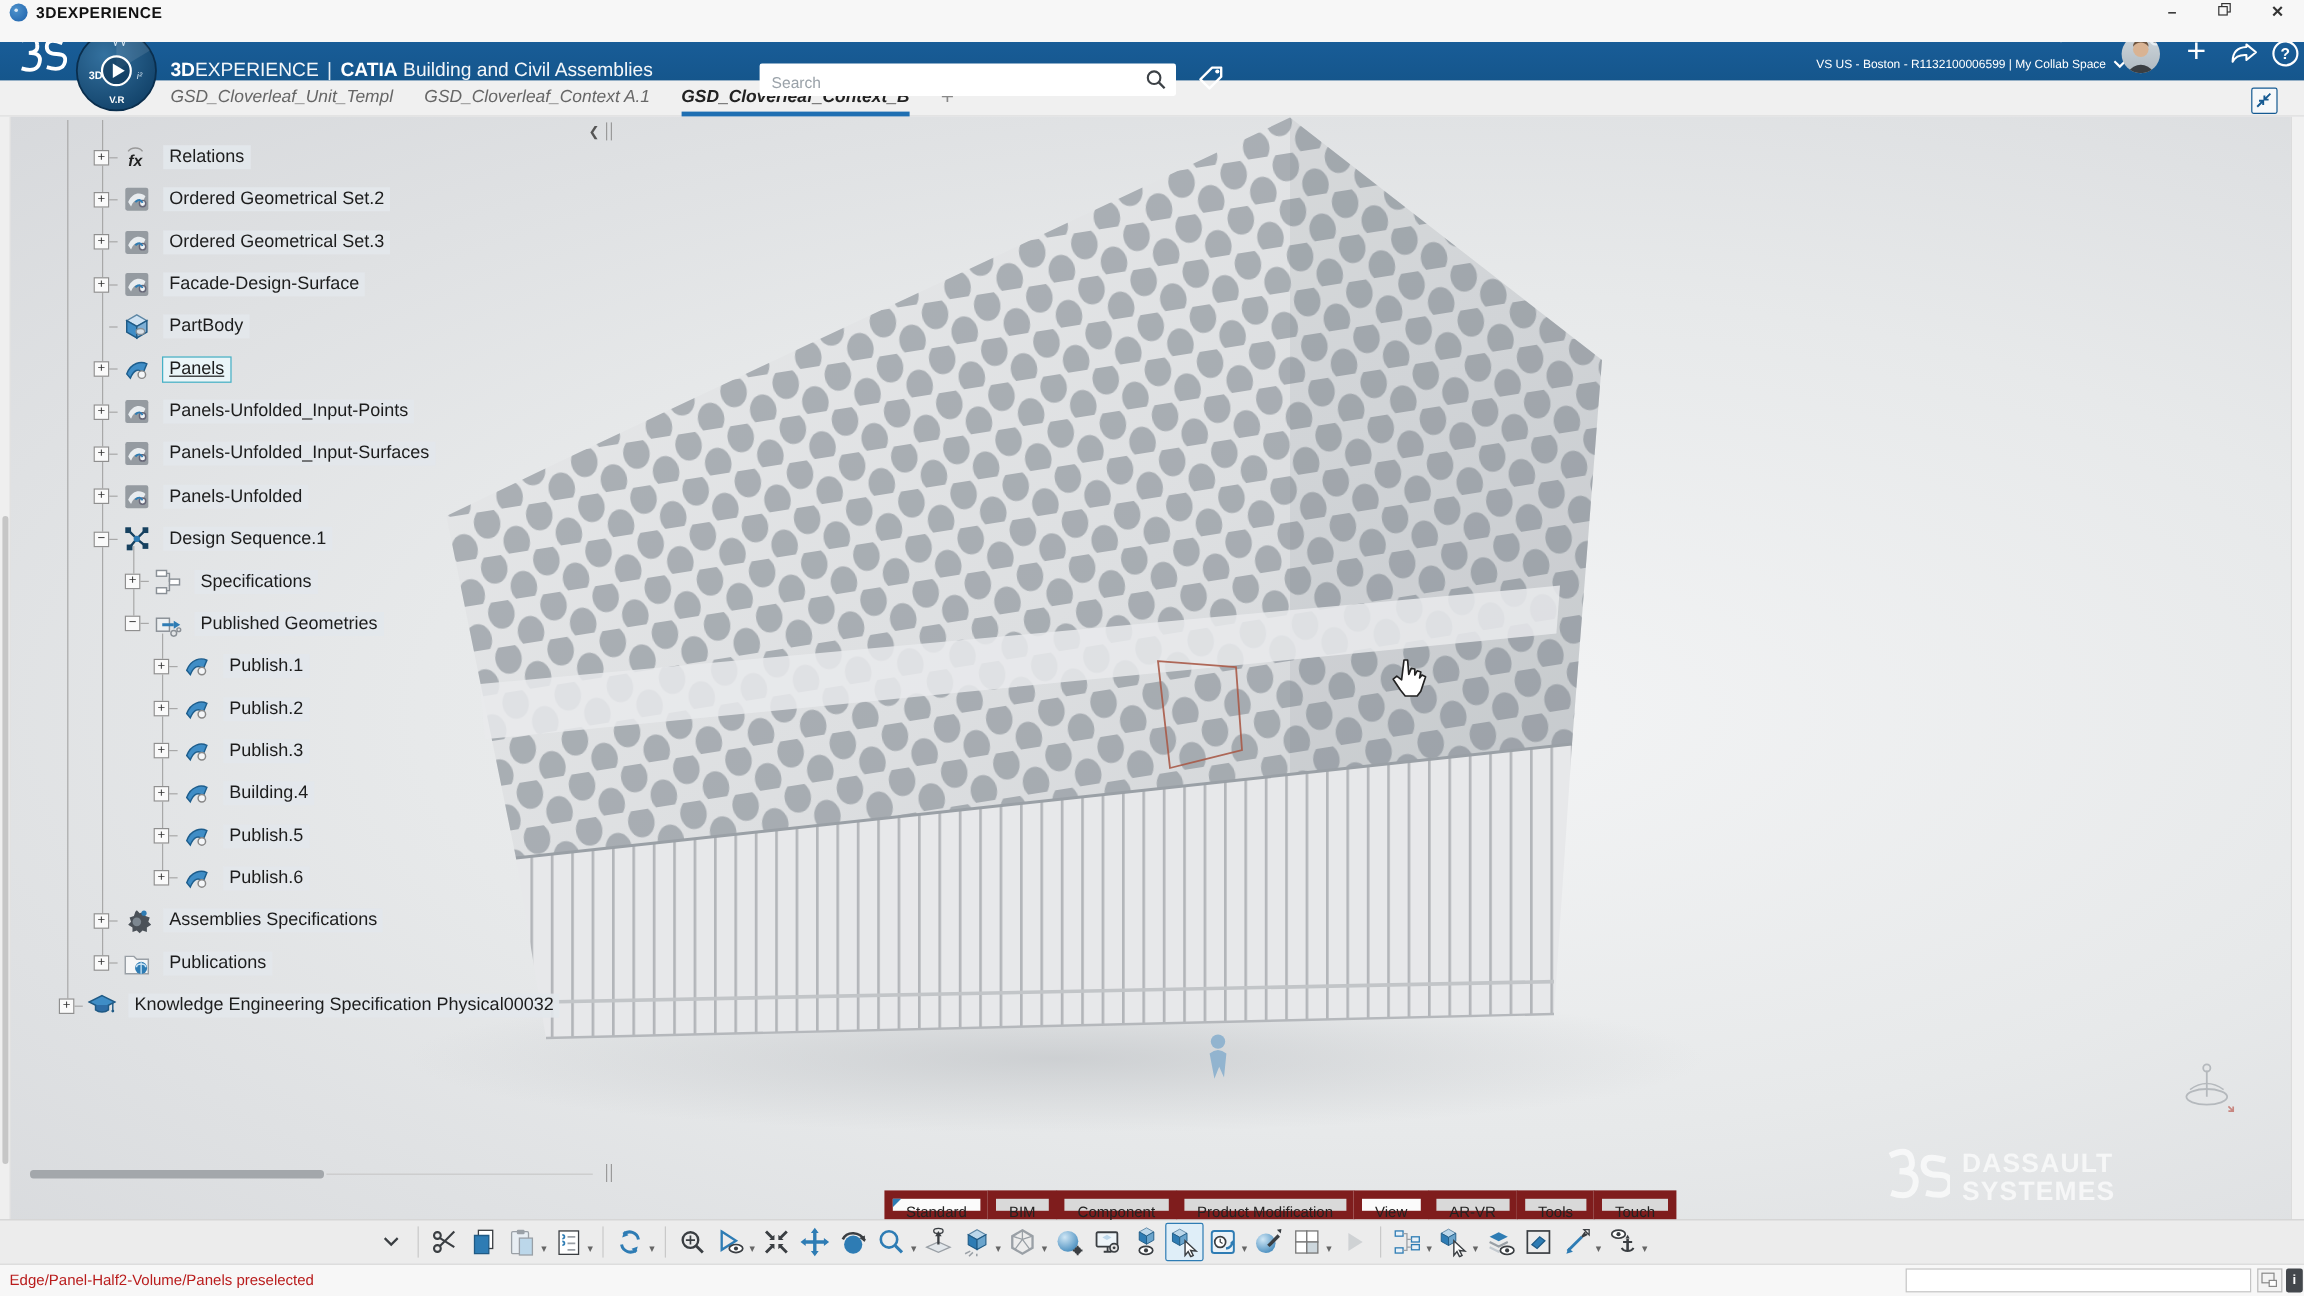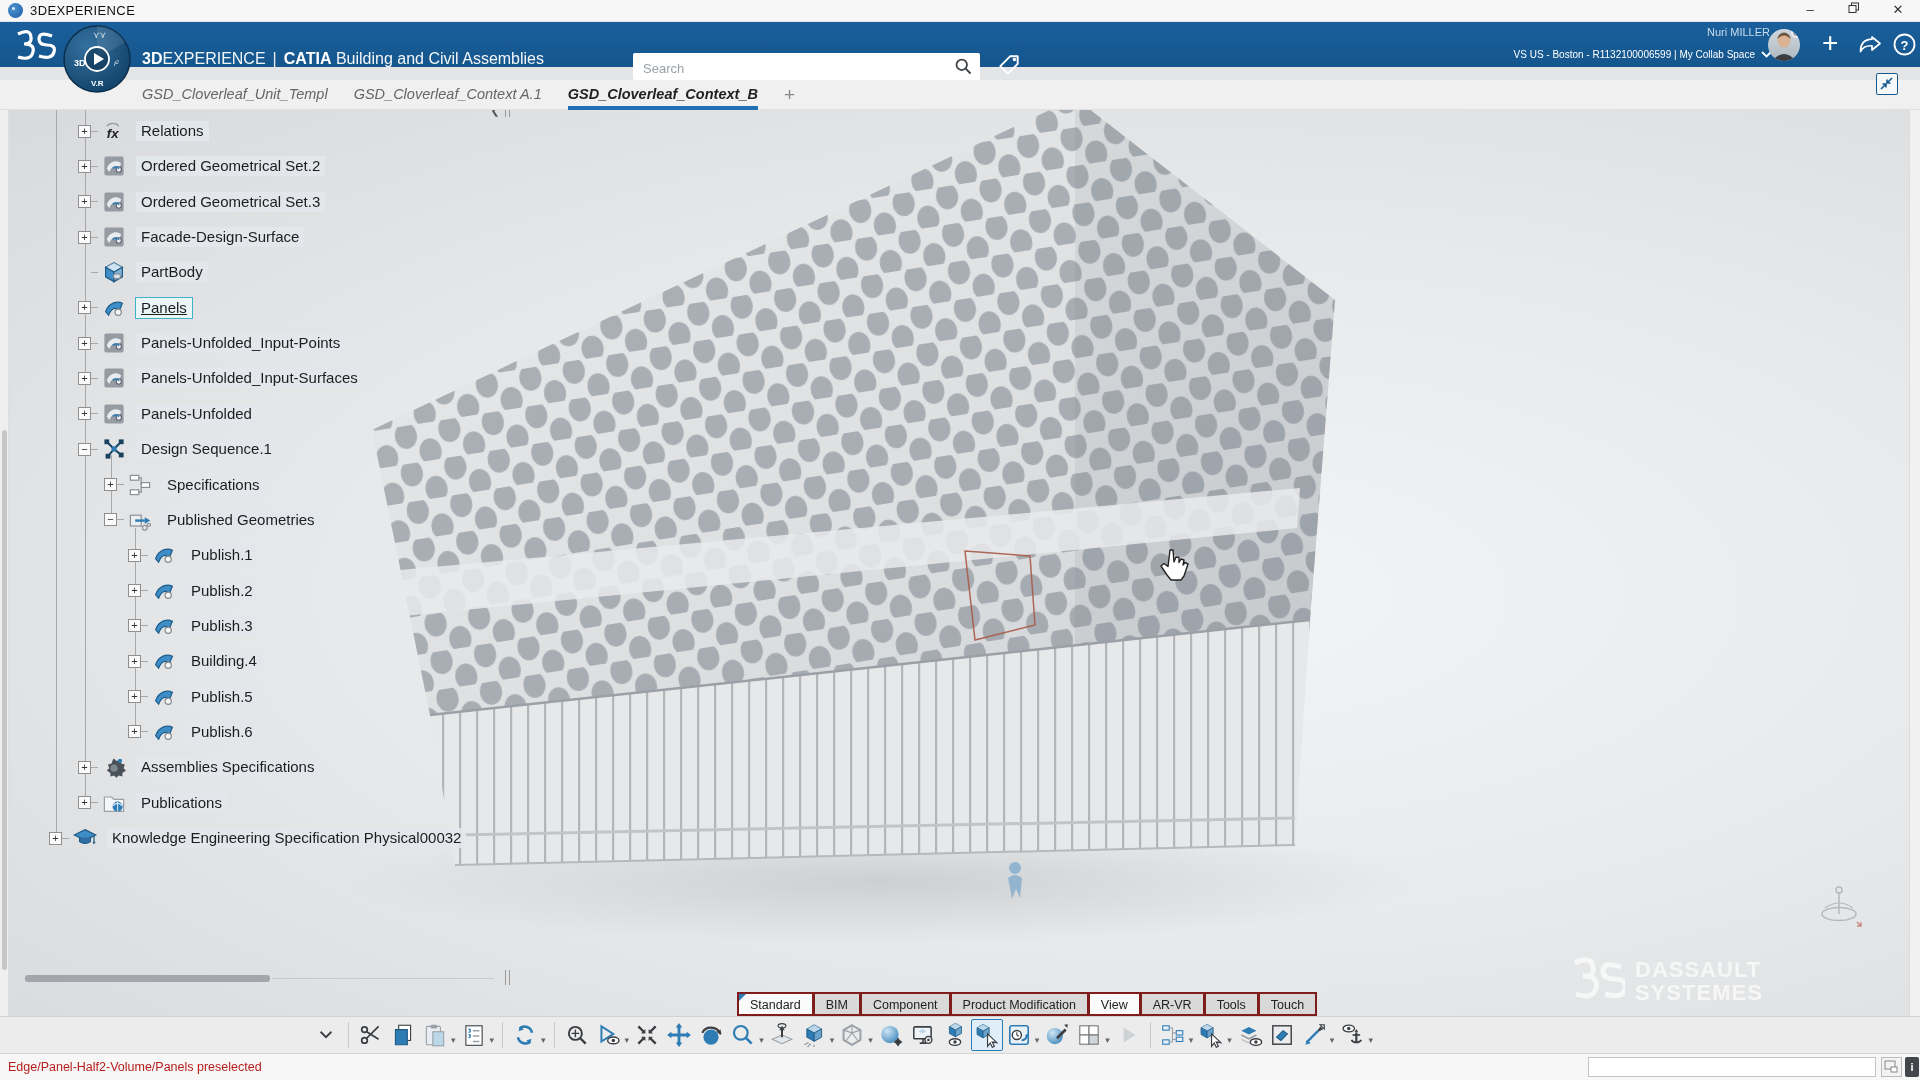--- a/index.html
+++ b/index.html
@@ -1,20 +1,20 @@
 <!DOCTYPE html>
 <html><head>
 <meta charset="utf-8">
 <style>
   * { margin:0; padding:0; box-sizing:border-box; }
   html,body { width:1920px; height:1080px; overflow:hidden; background:#e3e5e7;
     font-family:"Liberation Sans", sans-serif; }
 
   
-  #titlebar { position:absolute; left:0; top:0; width:1920px; height:21px; background:#f7f7f7; z-index:40; }
+  #titlebar { position:absolute; left:0; top:0; width:1920px; height:35px; background:#f7f7f7; z-index:40;font-weight:bold; }
   #titlebar .appico { position:absolute; left:8px; top:3px; width:15px; height:15px; border-radius:50%;
     background:radial-gradient(circle at 35% 35%, #4f93cc, #1b5faa); }
   #titlebar .appico:after { content:""; position:absolute; left:4px; top:4px; width:3px; height:3px; border-radius:50%; background:#dce9f5; }
   #titlebar .ttl { position:absolute; left:30px; top:3px; font-size:13px; color:#111; letter-spacing:.4px; }
   .winbtn { position:absolute; top:0; width:44px; height:22px; text-align:center; line-height:20px; font-size:13px; color:#333; }
 
   
   #appbar { position:absolute; left:0; top:22px; width:1920px; height:45px; background:linear-gradient(#1a5f9c,#15568c); z-index:30; }
   #logo3ds { position:absolute; left:10px; top:28px; z-index:31; }
   #compass { position:absolute; left:62px; top:24px; width:70px; height:70px; z-index:35; }
@@ -32,21 +32,21 @@
   #collab { position:absolute; right:148px; top:49px; color:#fff; font-size:10px; z-index:31; white-space:nowrap; }
   #collab svg { margin-left:6px; }
   #avatar { position:absolute; left:1768px; top:29px; width:32px; height:32px; border-radius:50%; overflow:hidden;
     background:linear-gradient(#cfd7dd,#aeb8bf); z-index:31; }
   #avatar .dot { position:absolute; right:-2px; top:-2px; width:11px; height:11px; border-radius:50%; background:#9aa0a6; border:2px solid #e8eef3; }
   #plusBtn { position:absolute; left:1822px; top:27px; color:#fff; font-size:28px; font-weight:300; z-index:31; }
   #shareBtn { position:absolute; left:1858px; top:33px; z-index:31; }
   #helpBtn { position:absolute; left:1893px; top:33px; z-index:31; }
 
   
-  #doctabs { position:absolute; left:0; top:67px; width:1920px; height:30px; background:#f0f0f0; border-bottom:1px solid #e0e0e0; z-index:20;margin-top:13px; }
+  #doctabs { position:absolute; left:0; top:67px; width:1920px; height:30px; background:#f0f0f0; border-bottom:1px solid #e0e0e0; z-index:20; }
   #doc-tabs-flex { position:absolute; left:142px; top:0; height:30px; display:flex; align-items:center; gap:26px; }
   .doctab { font-size:14.5px; font-style:italic; color:#666; height:30px; line-height:28px; white-space:nowrap; }
   .doctab.active { color:#222; font-weight:bold; border-bottom:4px solid #1f6fb2; }
   #newtab { font-size:19px; color:#888; font-style:normal; }
   #fitBtn { position:absolute; left:1876px; top:73px; width:22px; height:22px; border:1.5px solid #155a92; border-radius:2px; background:#f6f8fa; z-index:21; }
 
   
   #viewport { position:absolute; left:0; top:97px; width:1920px; height:956px;
     background:radial-gradient(ellipse at 62% 52%, #f3f4f5 0%, #e7e9ea 50%, #d7d9dc 100%); overflow:hidden; }
   #watermark { position:absolute; left:1565px; top:858px; display:flex; align-items:center; gap:10px; opacity:.8; }
@@ -72,21 +72,21 @@
   #tree-collapse { position:absolute; left:487px; top:100px; width:16px; height:20px; font-size:11px; color:#555; text-align:center; line-height:20px; z-index:11; }
   .gripv { position:absolute; width:1px; height:15px; background:#9a9a9a; z-index:11; }
 
   
   #rscroll { position:absolute; left:1909px; top:97px; width:11px; height:956px; background:#f1f1f1; border-left:1px solid #dcdcdc; z-index:15; }
   #rscroll .redmark { position:absolute; left:1px; top:939px; width:9px; height:14px; background:#b23b2e; }
 
   
   #toolbar-tabs { position:absolute; left:737px; top:992px; display:flex; z-index:22; }
   .ttab { position:relative; height:24px; line-height:22px; padding:0 11px; font-size:12.5px; color:#222;
-    background:#d9d9d9; border:2px solid #7f1d1d; margin-right:-1px; white-space:nowrap; }
+    background:#d9d9d9; border:7px solid #7f1d1d; margin-right:-1px; white-space:nowrap; }
   .ttab.active { background:#fbfbfb; }
   .ttab .corner { position:absolute; left:0; top:0; width:0; height:0; border-top:7px solid #2e7cb4; border-right:7px solid transparent; }
 
   
   #toolbar { position:absolute; left:0; top:1016px; width:1920px; height:37px; background:#ececec; border-top:1px solid #d2d2d2; z-index:21; }
   #toolbar-flex { position:absolute; left:310px; top:2px; display:flex; align-items:center; }
   .tbtn { width:32px; height:32px; display:flex; align-items:center; justify-content:center; border:1.5px solid transparent; border-radius:2px; }
   .tbtn.selected { border-color:#2e7cb4; background:#dfeef8; }
   .tbtn.disabled { opacity:.55; }
   .caret { font-size:9px; color:#666; margin:10px 2px 0 0; }

